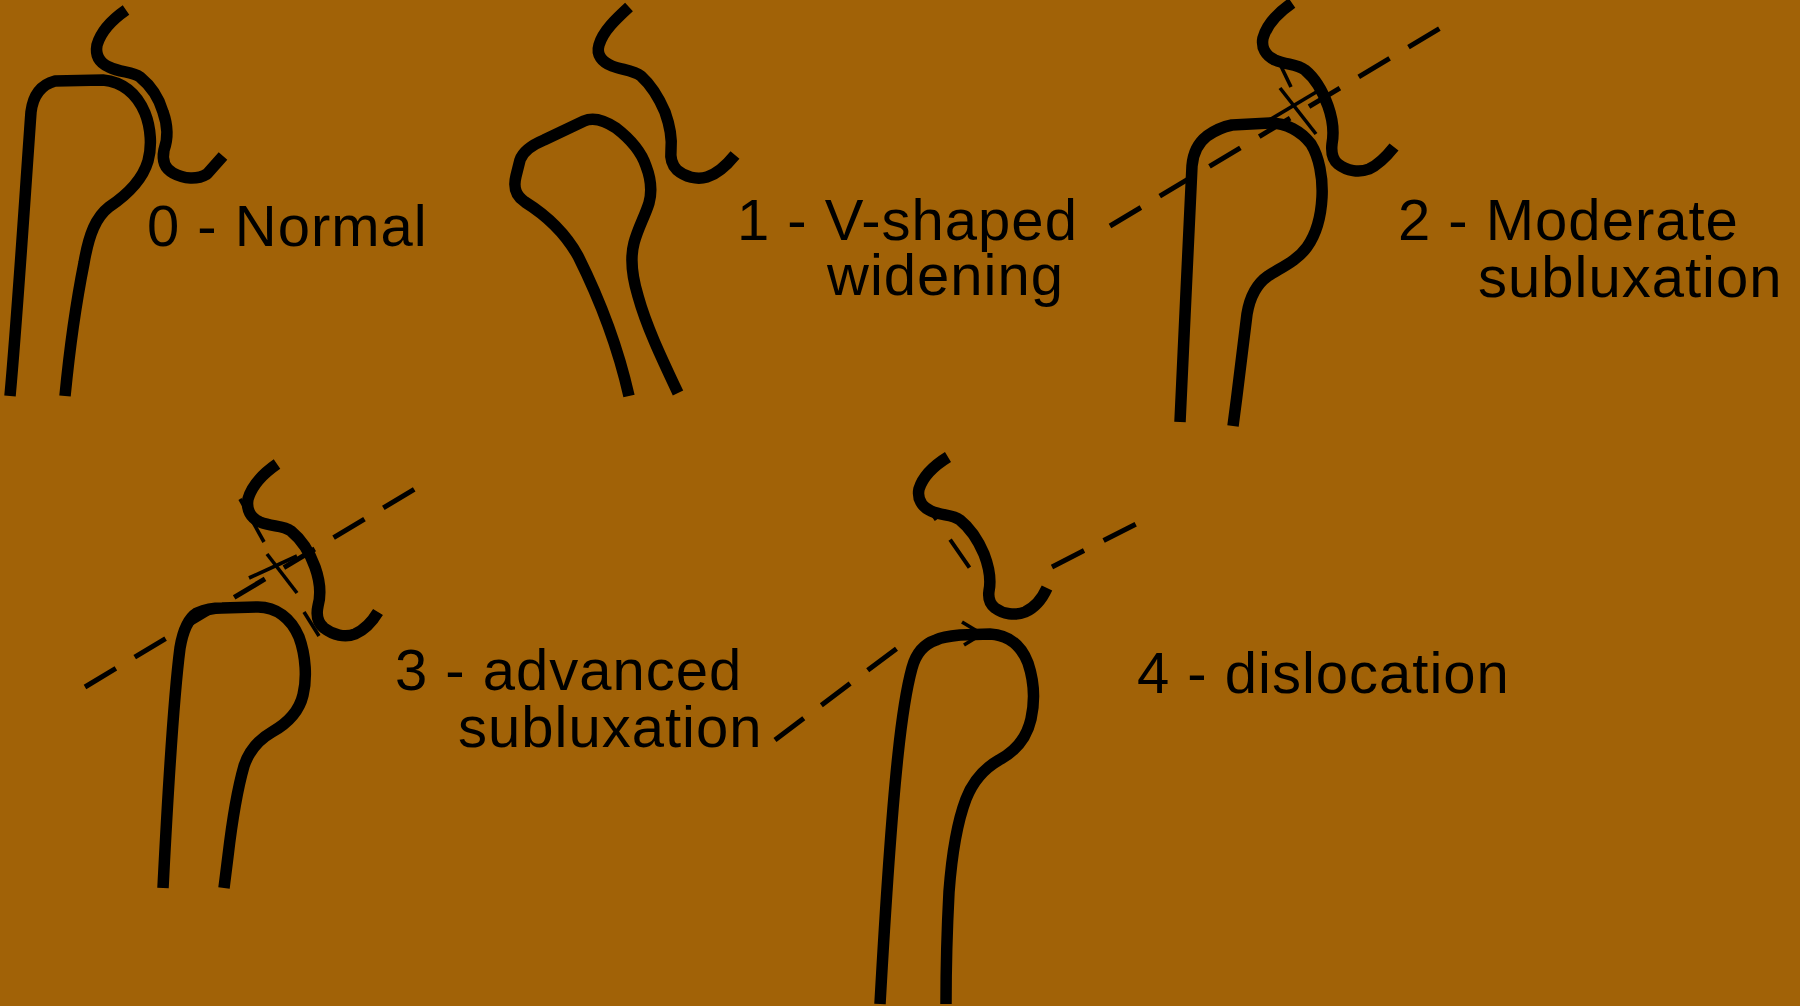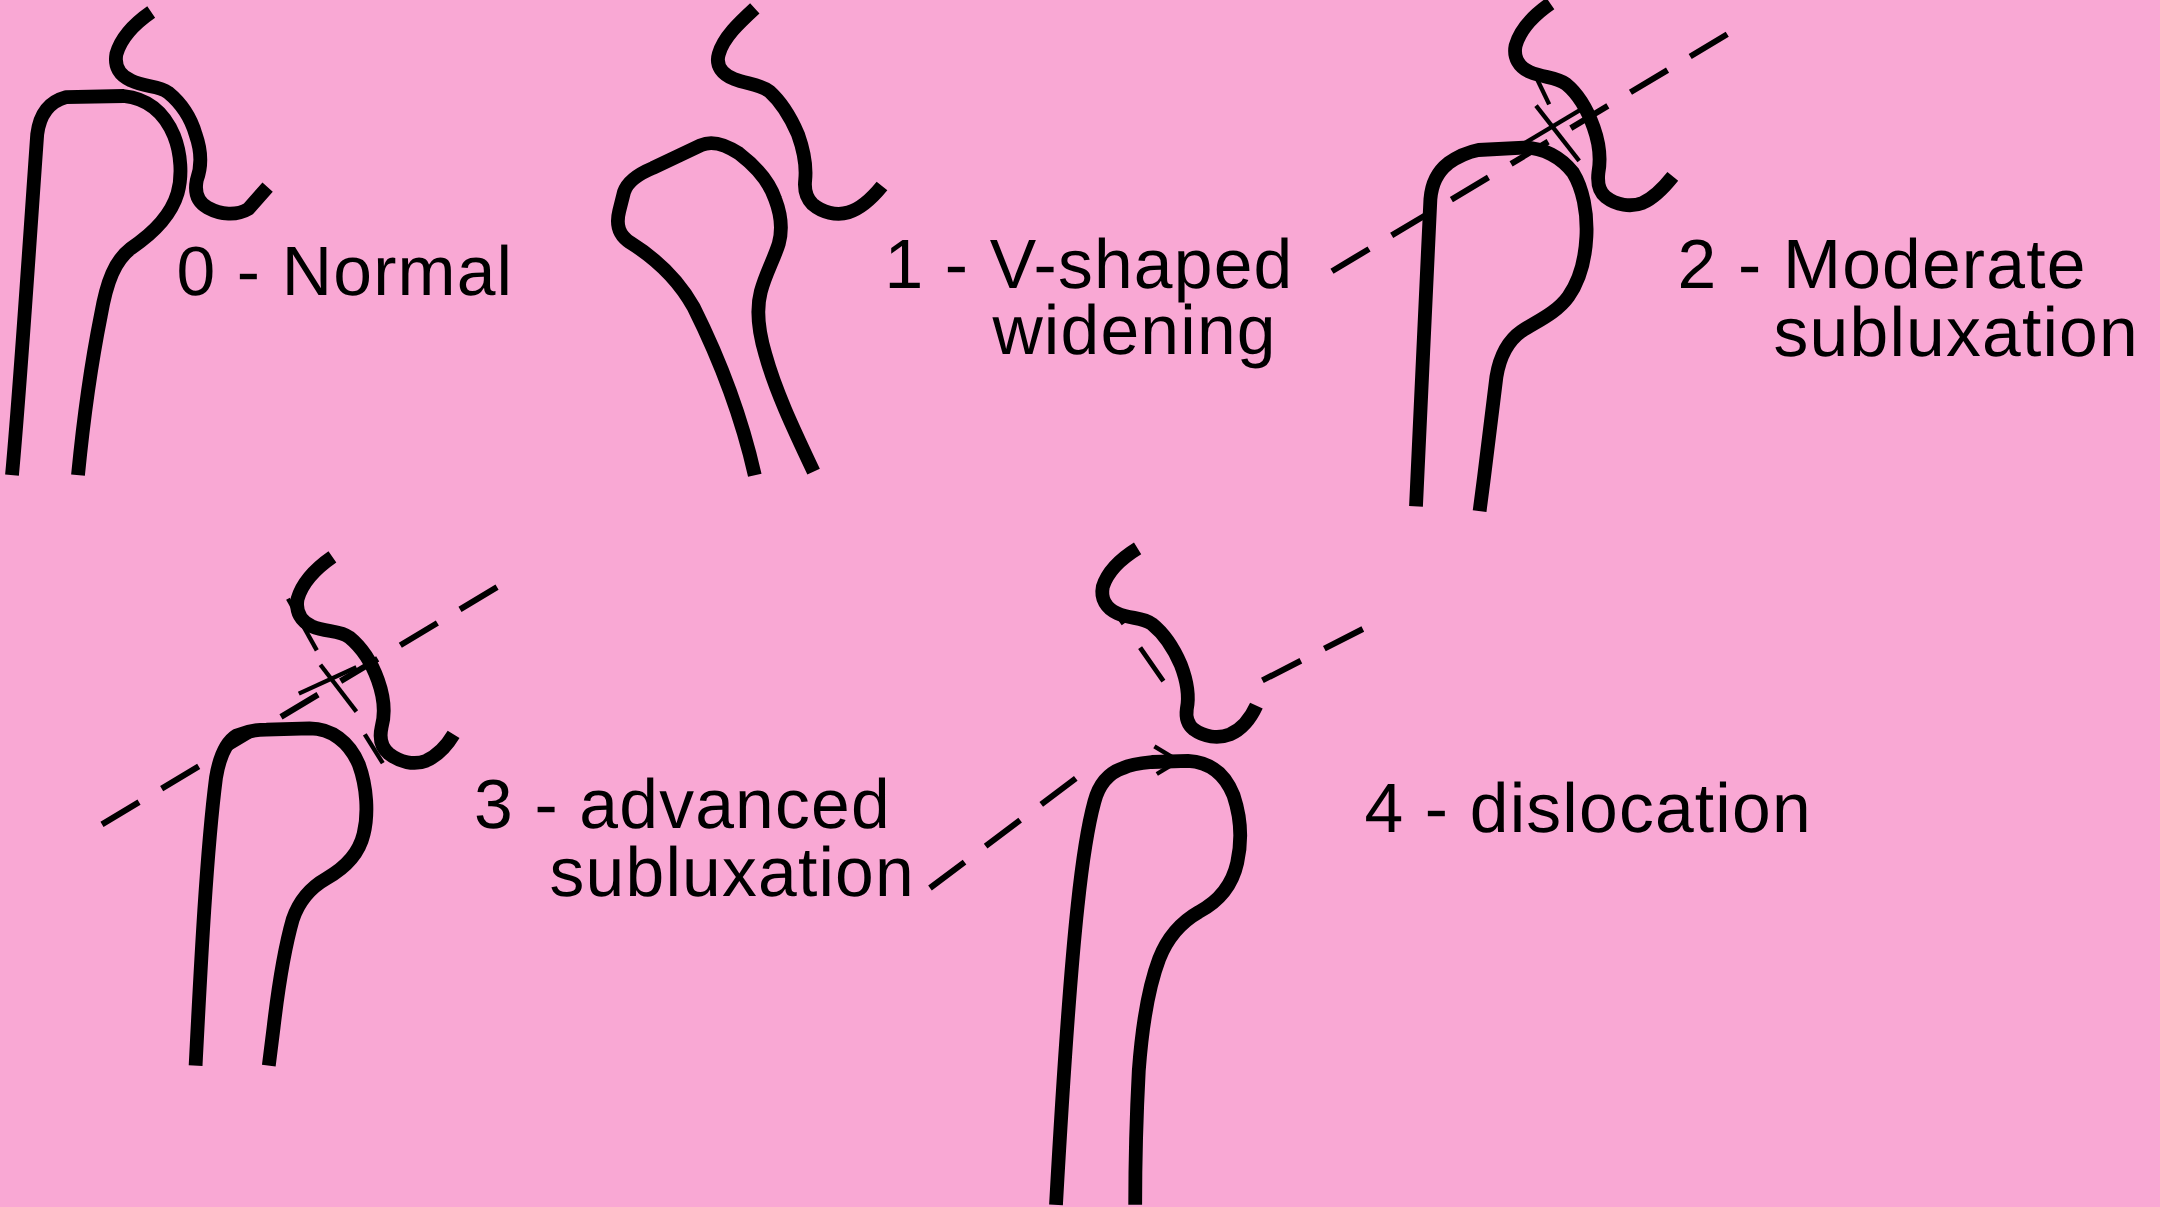--- a/index.html
+++ b/index.html
@@ -4,21 +4,21 @@
 <style>
   html, body {
     margin: 0;
     padding: 0;
     background: #ffffff;
   }
   .figure-root {
     position: relative;
     width: 1800px;
     height: 1006px;
-    background: #f9a8d4;
+    background: #a16207;
     overflow: hidden;
   }
   svg { display: block; }
   .ink-path {
     fill: none;
     stroke: #000000;
     stroke-width: 11.5;
     stroke-linejoin: round;
     stroke-linecap: butt;
   }

